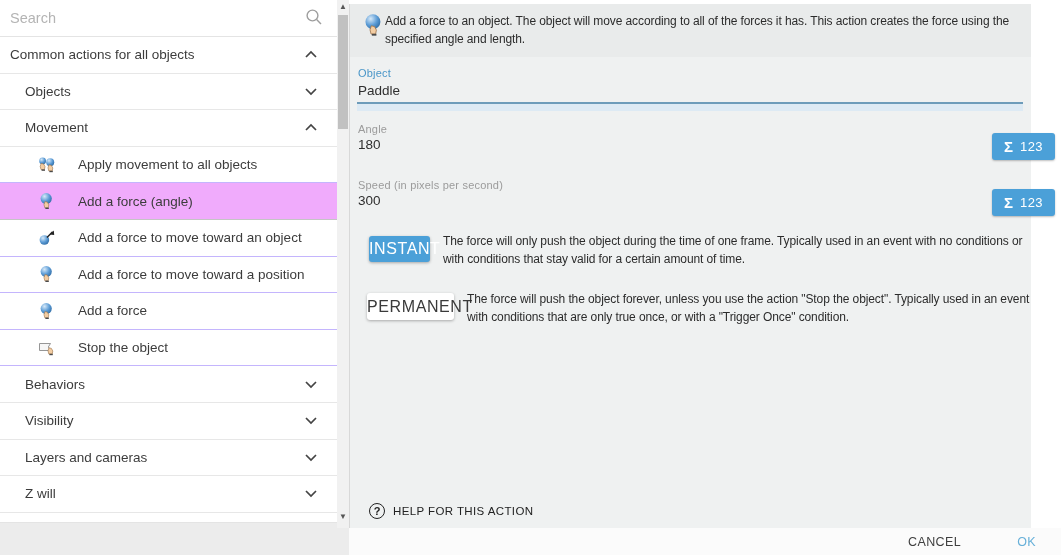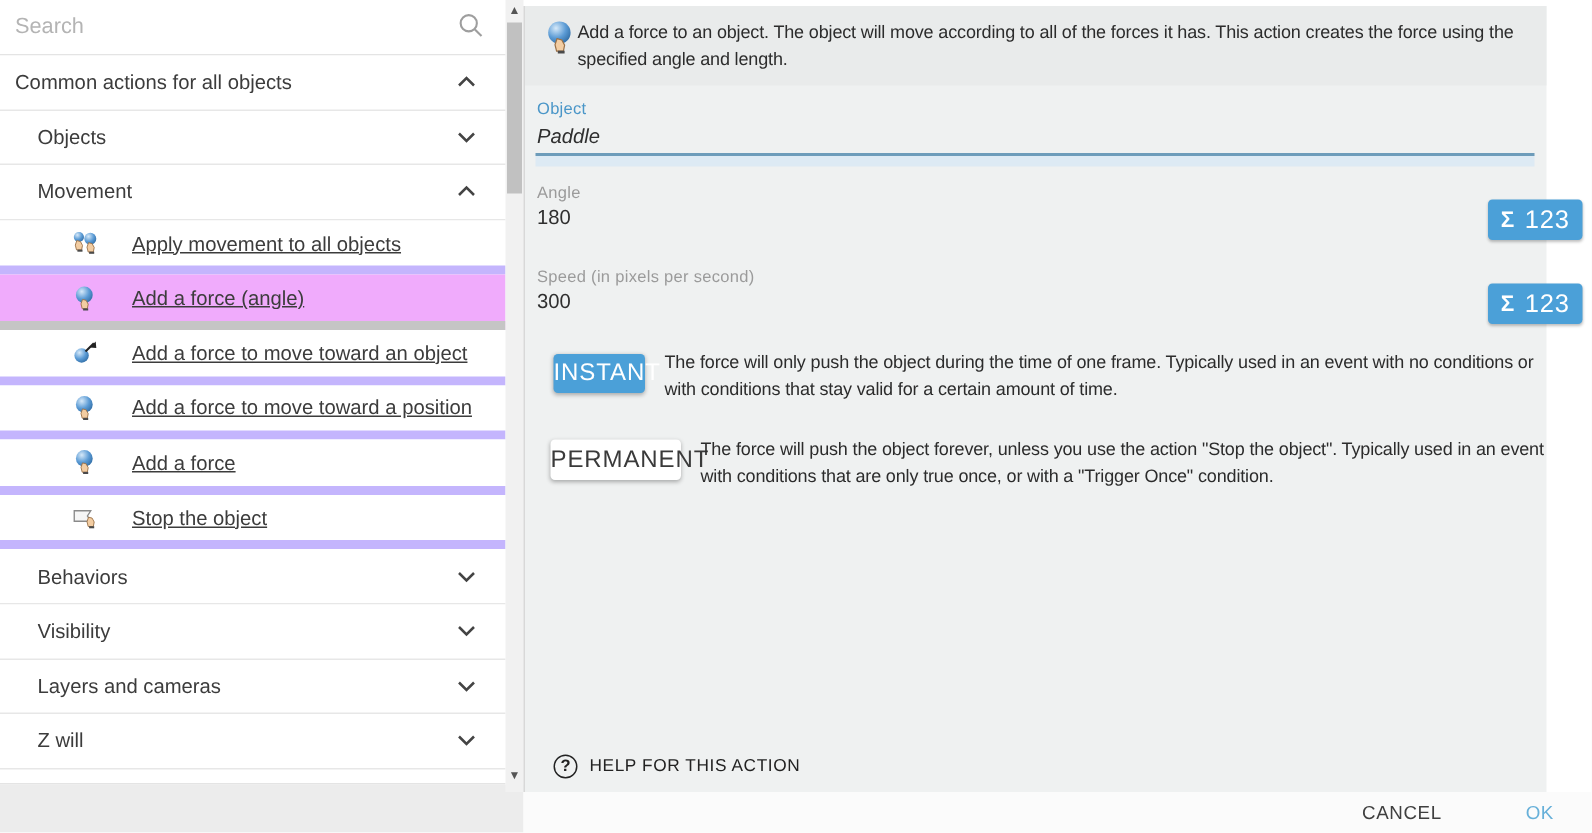--- a/index.html
+++ b/index.html
@@ -12,21 +12,21 @@
   .search-row { position:relative; height:37px; border-bottom:1px solid #e4e4e4;
     display:flex; padding:0 30px 0 10px; }
   .search-row input { border:none; outline:none; width:100%; font-size:14.5px; color:#333;
     font-family:inherit; background:transparent; }
   .search-row input::placeholder { color:#b4b4b4; }
   .search-icon { position:absolute; right:14px; top:8px; width:18px; height:18px; }
   .srow { position:relative; height:36.6px; border-bottom:1px solid #e7e7e7;
     display:flex; align-items:center; padding:0 19px 0 10px; cursor:pointer;
     font-size:13.5px; color:#3c3c3c; background:#fff; }
   .srow.l1 { padding-left:25px; }
-  .srow.item { padding-left:48px; border-bottom:6px solid #c4b5fd;text-decoration:underline; }
+  .srow.item { padding-left:38px; border-bottom:1px solid #c4b5fd; }
   .srow.selected { background:#f0abfc; border-bottom-color:#c5c5c5; }
   .srow .lbl { flex:1 1 auto; white-space:nowrap; overflow:hidden; }
   .chev { width:14px; height:13px; flex:0 0 auto; }
   .icon16 { width:18px; height:18px; margin-right:22px; flex:0 0 auto; }
   .partial { height:10px; background:#fff; border-bottom:1px solid #e4e4e4; }
   .below-sidebar { position:absolute; left:0; top:523px; width:349px; height:32px; background:#ececec; }
 
   
   .vscroll { position:absolute; left:337px; top:0; width:12px; height:528px; background:#f1f1f1; }
   .vscroll .arrow { position:absolute; left:0; width:12px; height:13px; display:flex;
@@ -49,21 +49,21 @@
   .fvalue { position:absolute; left:8px; border:none; outline:none; background:transparent;
     font-size:13.5px; color:#2f2f2f; font-family:inherit; width:500px; }
   .obj-underline { position:absolute; left:7px; right:8px; top:98px; height:2px; background:#6d9cba; }
   .obj-focusband { position:absolute; left:7px; right:8px; top:100px; height:7px; background:#ddeaf4; }
 
   .expr-btn { position:absolute; left:642px; width:63px; height:27px; background:#4ba0d8;
     border:none; border-radius:3px; color:#fff; cursor:pointer; display:flex;
     align-items:center; justify-content:center; gap:7px; box-shadow:0 1px 2px rgba(0,0,0,0.25);
     font-family:inherit; }
   .expr-btn .sigma { font-size:15px; font-weight:bold; line-height:1; }
-  .expr-btn .num { font-size:17px; letter-spacing:0.5px; }
+  .expr-btn .num { font-size:13px; letter-spacing:0.5px; }
 
   .opt-btn { position:absolute; border:none; border-radius:3px; cursor:pointer;
     font-family:inherit; font-size:16px; letter-spacing:0.6px; box-shadow:0 1px 3px rgba(0,0,0,0.3); }
   .opt-btn.instant { left:19px; top:232px; width:61px; height:26px; background:#4ba0d8; color:#fff; }
   .opt-btn.permanent { left:17px; top:289px; width:87px; height:27px; background:#fff; color:#3a3a3a; }
   .opt-text { position:absolute; font-size:12px; line-height:18px; color:#2c2c2c;
     white-space:pre-line; letter-spacing:-0.1px; }
   .opt-text.instant { left:93px; top:228px; width:605px; }
   .opt-text.permanent { left:117px; top:286px; width:585px; }
 
@@ -256,21 +256,21 @@
         <svg viewBox="0 0 18 18">
           <circle cx="8.2" cy="6.6" r="5.6" fill="url(#ballg)"></circle>
           <use href="#hand" x="7" y="9.6"></use>
         </svg>
       </span>
       <div class="desc-text">Add a force to an object. The object will move according to all of the forces it has. This action creates the force using the
 specified angle and length.</div>
     </div>
 
     <div class="flabel blue" style="top:63px">Object</div>
-    <input class="fvalue" style="top: 79px; font-style: italic;" value="Paddle">
+    <input class="fvalue" style="top: 79px;" value="Paddle">
     <div class="obj-underline"></div>
     <div class="obj-focusband"></div>
 
     <div class="flabel" style="top:119px">Angle</div>
     <input class="fvalue" style="top: 133px;" value="180">
     <button class="expr-btn" style="top:129px">
       <span class="sigma">Σ</span>
       <span class="num">123</span>
     </button>
 

